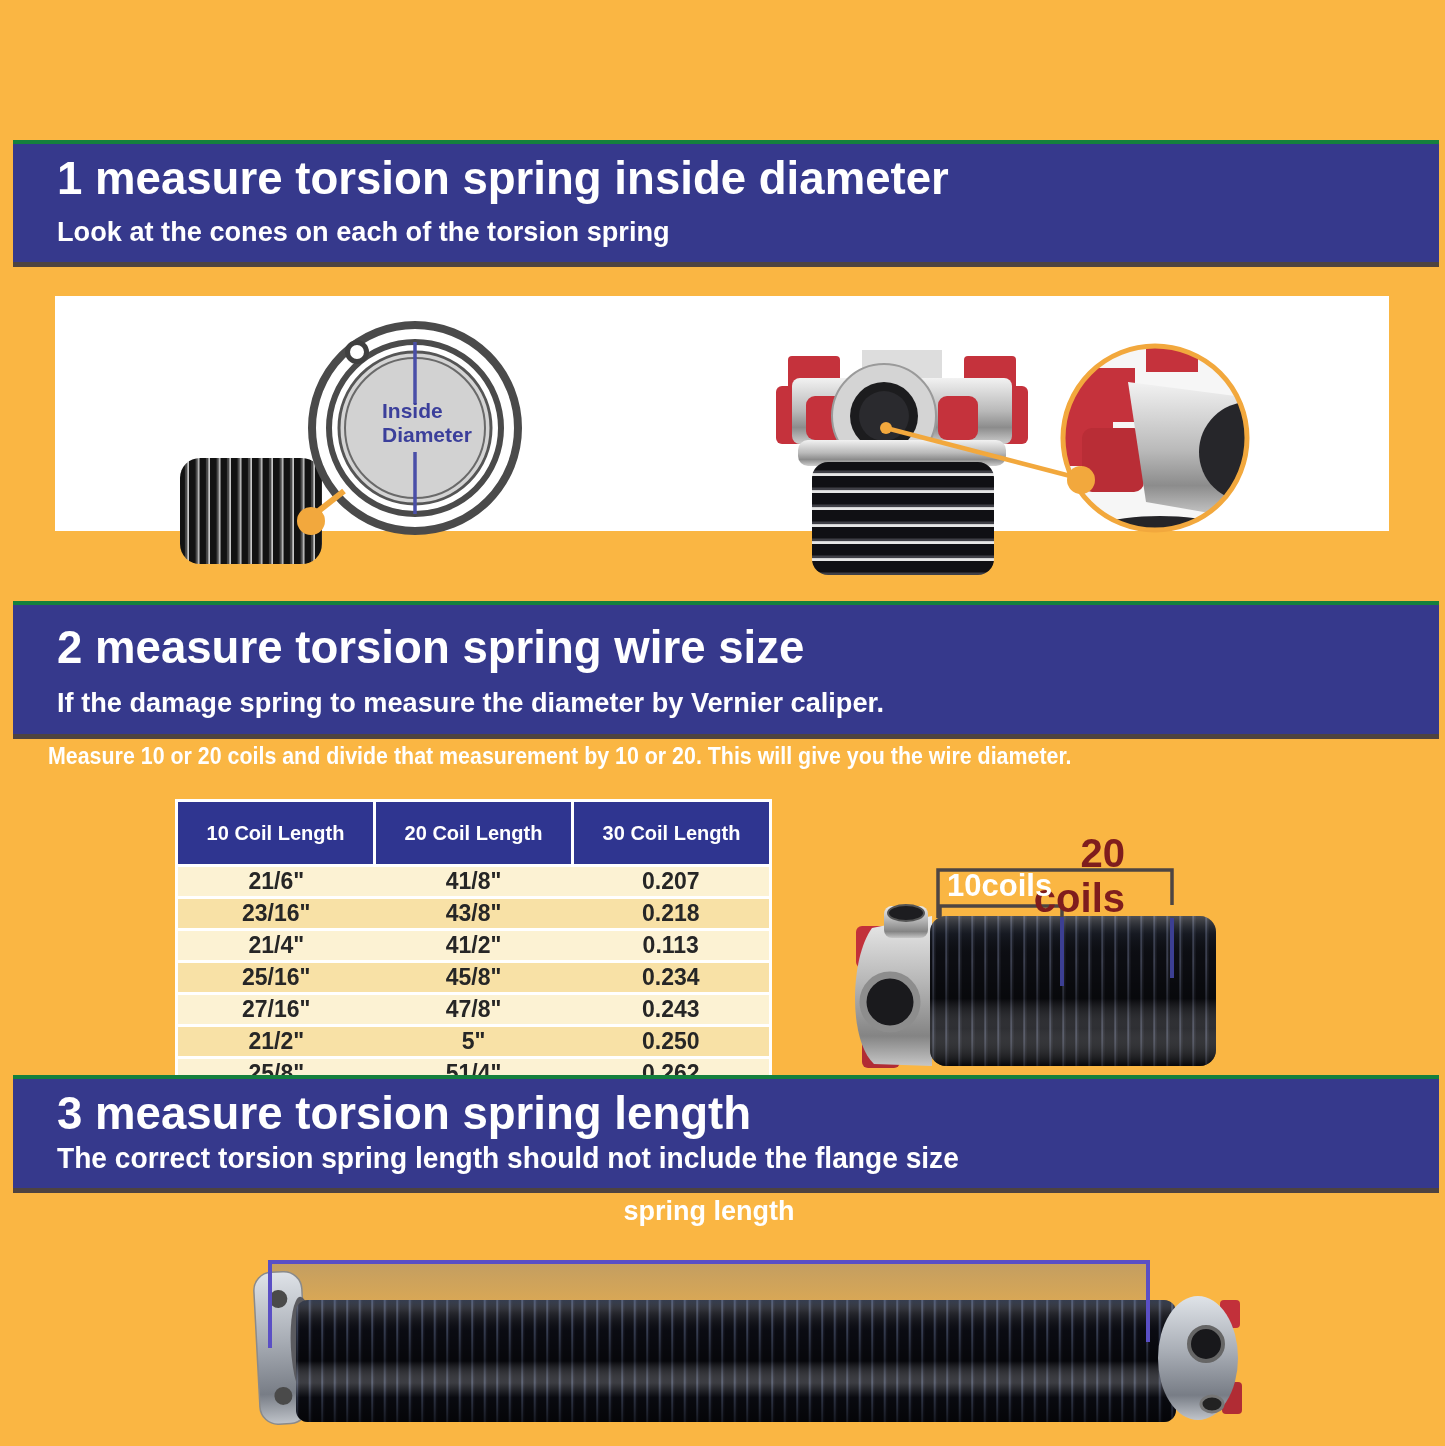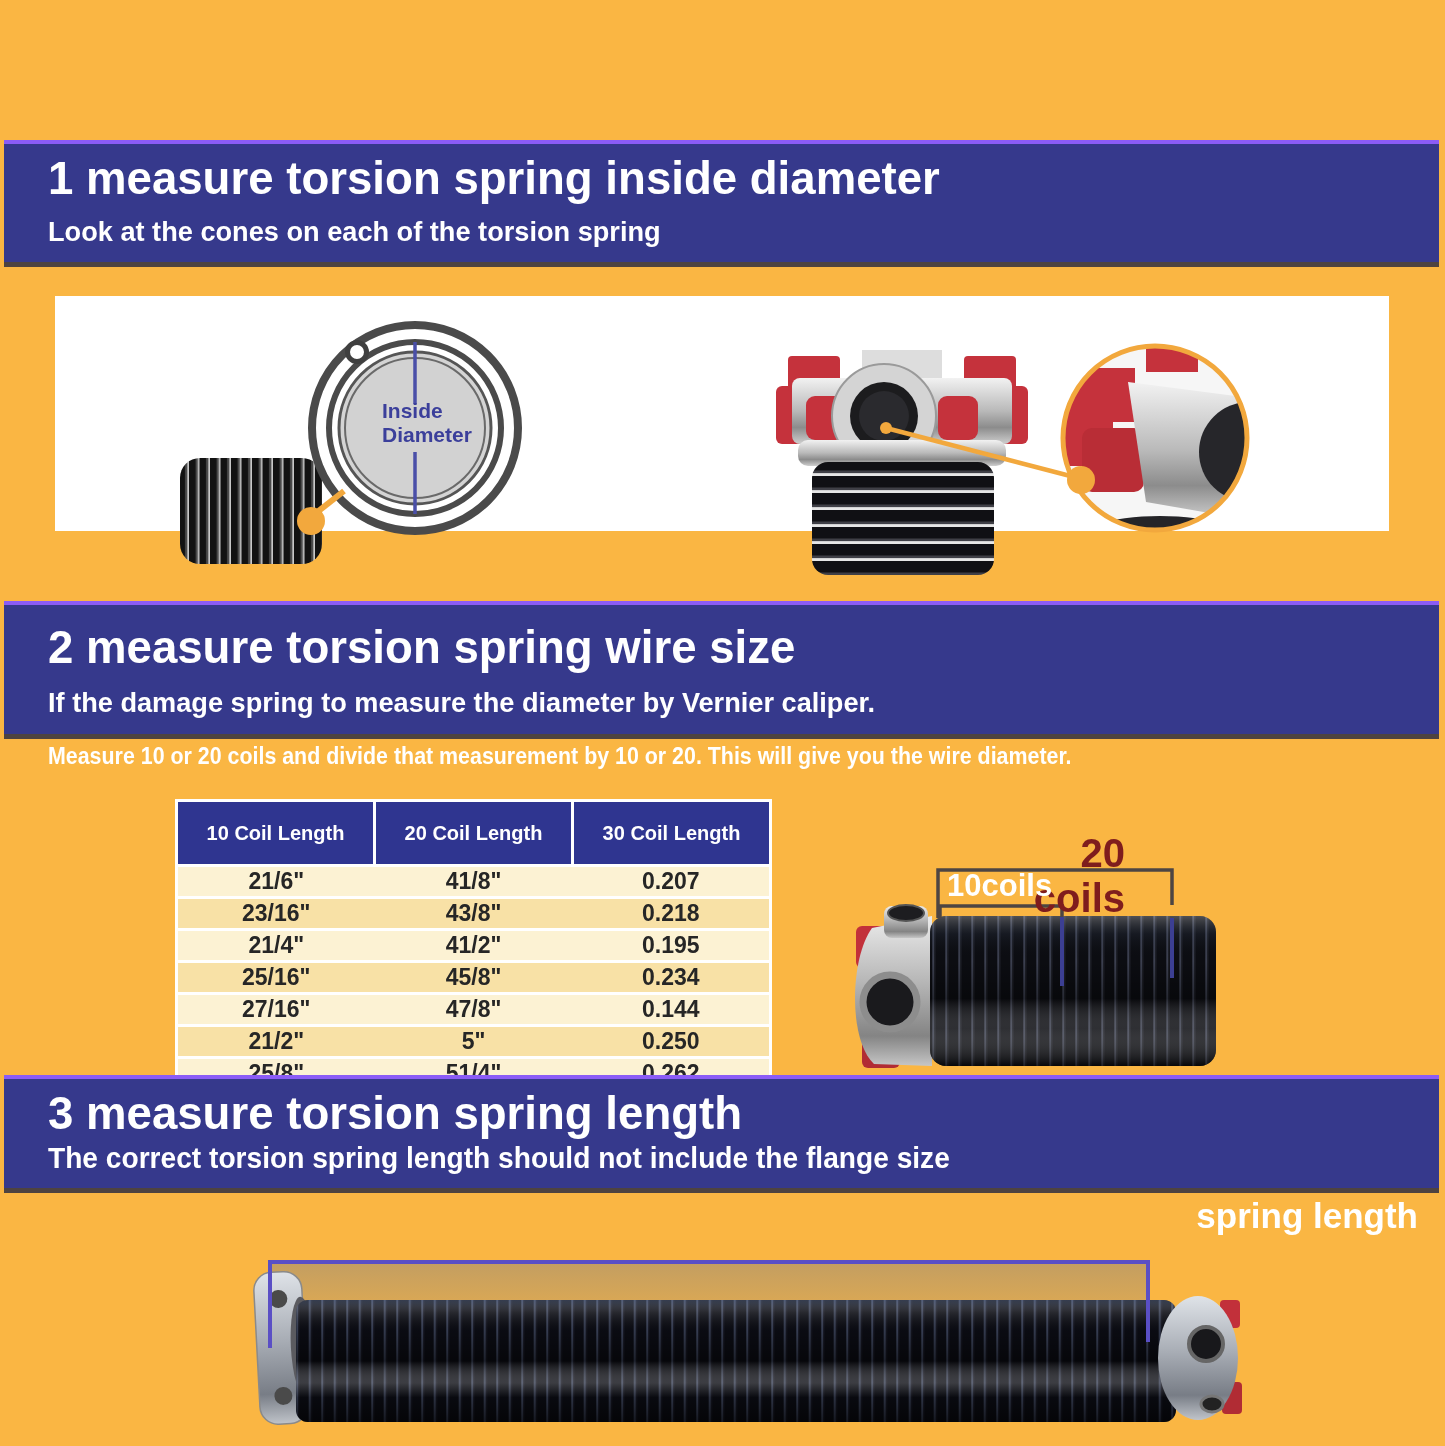--- a/index.html
+++ b/index.html
@@ -9,22 +9,22 @@
     font-family:"Liberation Sans", sans-serif;
   }
   
   .header{position:absolute;left:0;top:0;width:100%;height:143px;background:#ffffff;}
   .title{position:absolute;left:0;top:-2px;width:100%;text-align:center;
          font-size:70px;line-height:76px;font-weight:bold;color:#3B3F9B;letter-spacing:-1px;}
   .subtitle{position:absolute;left:0;top:74px;width:100%;text-align:center;
          font-size:39px;line-height:40px;font-weight:bold;color:#3B3F9B;
          transform:scaleX(.93);transform-origin:center;}
   
-  .band{position:absolute;left:4px;right:6px;background:#36398C;box-sizing:border-box;
-        border-top:4px solid #8b5cf6;border-bottom:5px solid #4e4340;color:#fff;overflow:hidden;}
+  .band{position:absolute;left:13px;right:6px;background:#36398C;box-sizing:border-box;
+        border-top:4px solid #15803d;border-bottom:5px solid #4e4340;color:#fff;overflow:hidden;}
   .band1{top:140px;height:127px;padding:10px 0 0 44px;}
   .band2{top:601px;height:138px;padding:18px 0 16px 44px;}
   .band3{top:1075px;height:118px;padding:10px 4px 0 44px;}
   .band-heading{font-size:47px;line-height:1.02;font-weight:bold;white-space:nowrap;
         transform:scaleX(.97);transform-origin:left;}
   .band-sub{font-size:28px;font-weight:bold;margin-top:14px;white-space:nowrap;
         transform:scaleX(.97);transform-origin:left;}
   .band2 .band-sub{margin-top:16px;}
   .band3 .band-sub{margin-top:5px;font-size:29px;}
   
@@ -41,22 +41,22 @@
         width:163px;height:30px;border:3px solid #ffffff;padding:16px;}
   .mtable td{font-size:23px;font-weight:bold;color:#262626;text-align:center;
         height:29px;padding:0;border-top:3px solid #ffffff;border-bottom:3px solid #ffffff;}
   .mtable tbody tr:nth-child(odd) td{background:#FCF2D3;}
   .mtable tbody tr:nth-child(even) td{background:#F8E1A6;}
   .coils20{position:absolute;left:985px;top:831px;width:140px;text-align:right;
         font-size:40px;font-weight:bold;color:#7f1d1d;}
   .coils10{position:absolute;left:947px;top:868px;font-size:31px;font-weight:bold;color:#fff;}
   .svg-abs{position:absolute;}
   
-  .spring-length{position:absolute;left:0;top:1196px;width:1418px;text-align:right;
-        font-size:35px;font-weight:bold;color:#fff;}
+  .spring-length{position:absolute;left:0;top:1196px;width:1418px;text-align:center;
+        font-size:27px;font-weight:bold;color:#fff;}
 </style>
 </head>
 <body>
 
 <div class="page">
 
 
   <div class="band band1">
     <div class="band-heading">1 measure torsion spring inside diameter</div>
     <div class="band-sub">Look at the cones on each of the torsion spring</div>
@@ -176,31 +176,31 @@
             <td>0.207</td>
           </tr>
         <tr>
             <td>23/16"</td>
             <td>43/8"</td>
             <td>0.218</td>
           </tr>
         <tr>
             <td>21/4"</td>
             <td>41/2"</td>
-            <td>0.195</td>
+            <td>0.113</td>
           </tr>
         <tr>
             <td>25/16"</td>
             <td>45/8"</td>
             <td>0.234</td>
           </tr>
         <tr>
             <td>27/16"</td>
             <td>47/8"</td>
-            <td>0.144</td>
+            <td>0.243</td>
           </tr>
         <tr>
             <td>21/2"</td>
             <td>5"</td>
             <td>0.250</td>
           </tr>
         <tr>
             <td>25/8"</td>
             <td>51/4"</td>
             <td>0.262</td>

